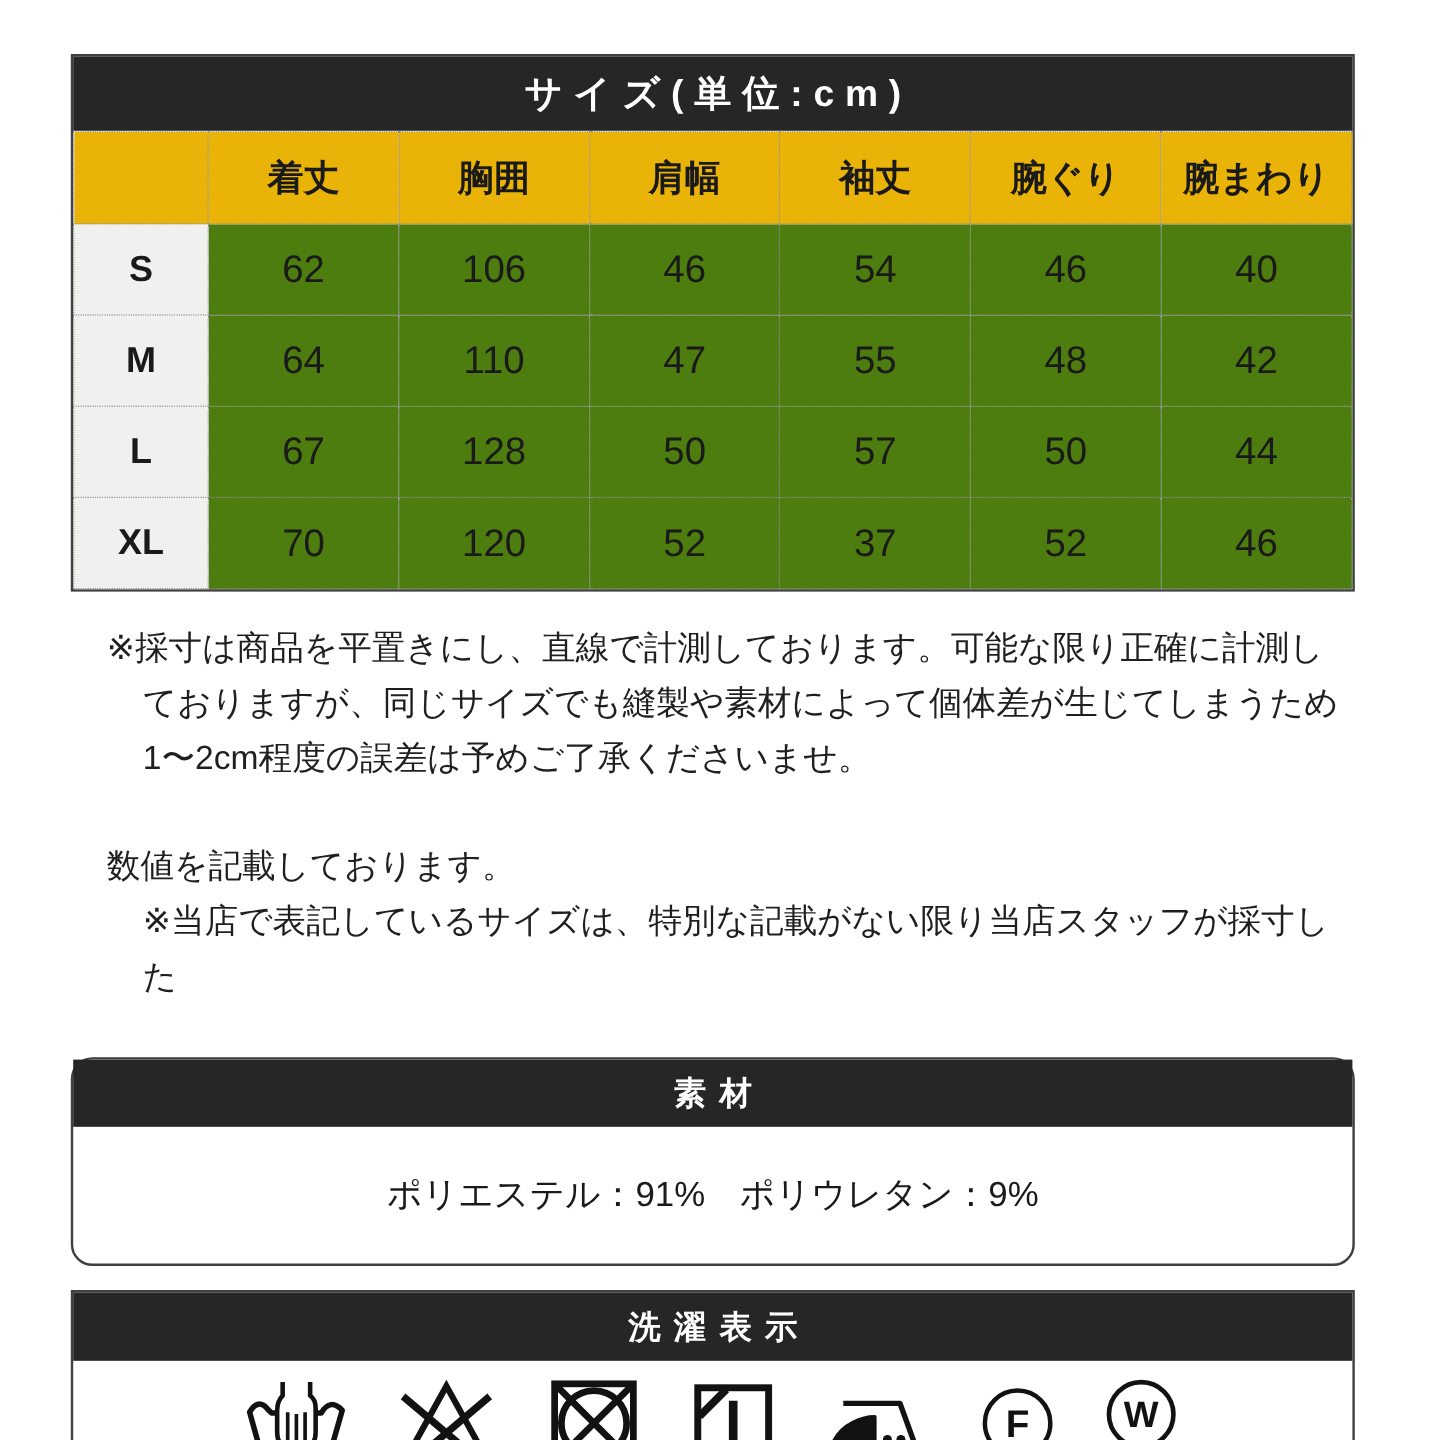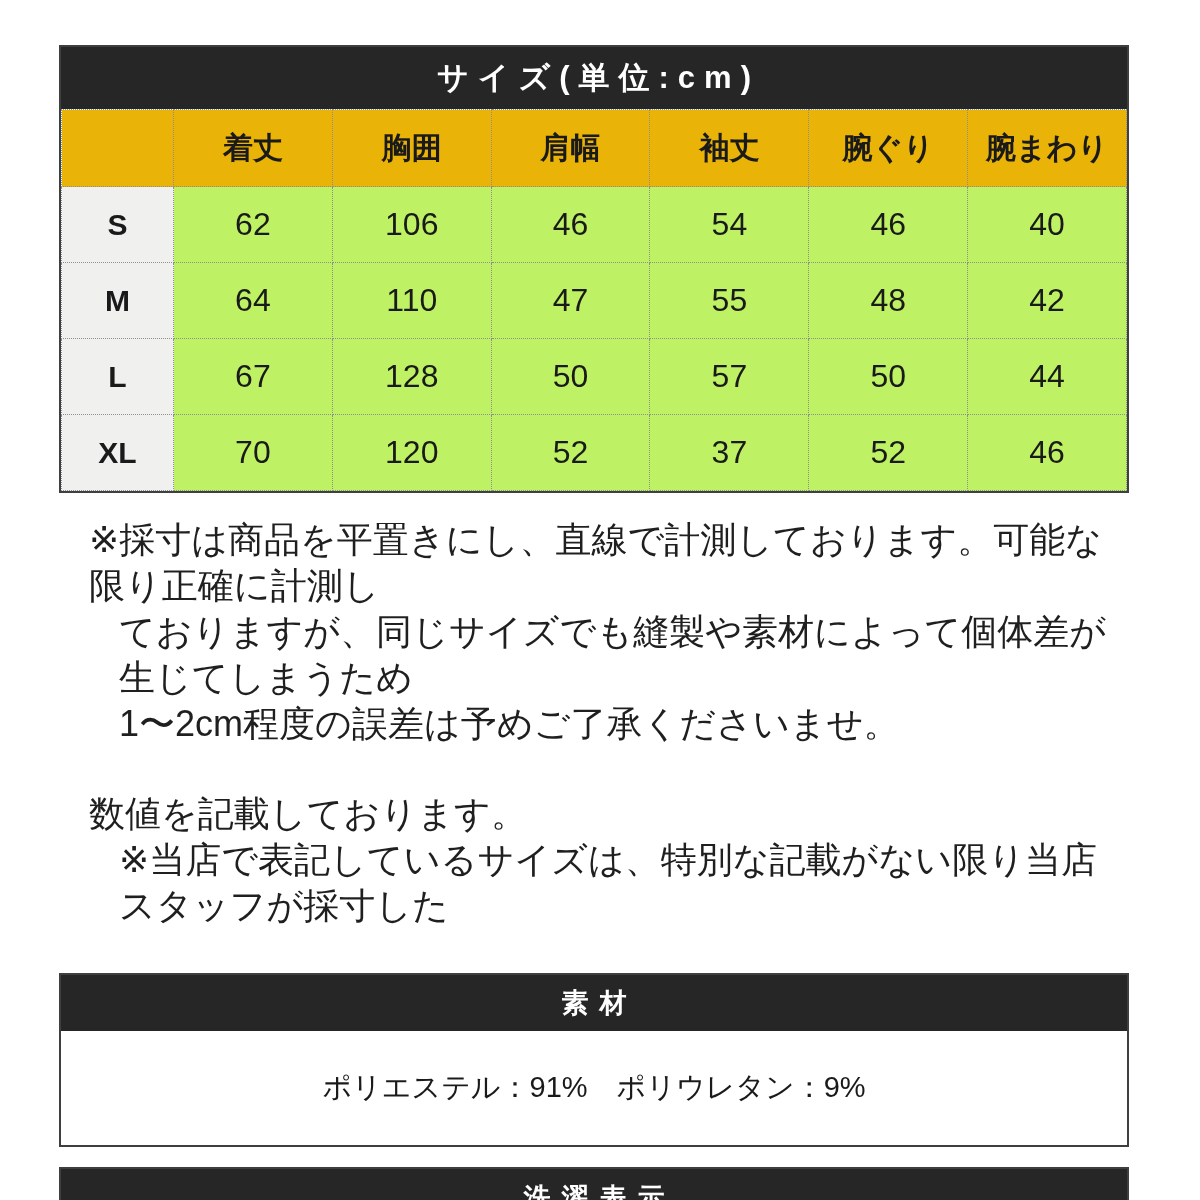--- a/index.html
+++ b/index.html
@@ -17,29 +17,29 @@
 
   
   .size-box .box-header { height:62px; font-size:31px; }
   table.size-table { width:100%; border-collapse:collapse; table-layout:fixed; }
   .size-table th, .size-table td {
     border:1px dotted #8f8f8f; text-align:center; vertical-align:middle;
   }
   .size-table col.label-col { width:112px; }
   .size-table thead th { height:77px; background:#eab308; font-size:30px; font-weight:bold; }
   .size-table tbody th { background:#f0f0ef; font-size:30px; font-weight:bold; }
-  .size-table tbody td { height:76px; background:#bef264; font-size:32px; font-weight:400; }
+  .size-table tbody td { height:76px; background:#4d7c0f; font-size:32px; font-weight:400; }
 
   
-  .notes { margin:24px 0 0 30px; font-size:36px; line-height:46px; color:#1f1f1f; }
+  .notes { margin:24px 0 0 30px; font-size:28px; line-height:46px; color:#1f1f1f; }
   .note { margin-bottom:44px; }
   .note .line + .line { padding-left:30px; }
 
   
-  .material-box { margin-top:10px; }
+  .material-box { margin-top:10px;border-radius:18px; }
   .material-box .box-header { height:56px; font-size:27px; letter-spacing:11px; text-indent:11px; }
   .material-body { height:114px; display:flex; align-items:center; justify-content:center; font-size:29px; }
 
   
   .washing-box { margin-top:20px; }
   .washing-box .box-header { height:57px; font-size:27px; letter-spacing:11px; text-indent:11px; }
   .washing-body { height:104px; display:flex; align-items:center; justify-content:center; gap:40px; }
   .care-symbol { display:flex; align-items:center; }
   .care-symbol svg { display:block; }
 </style>

